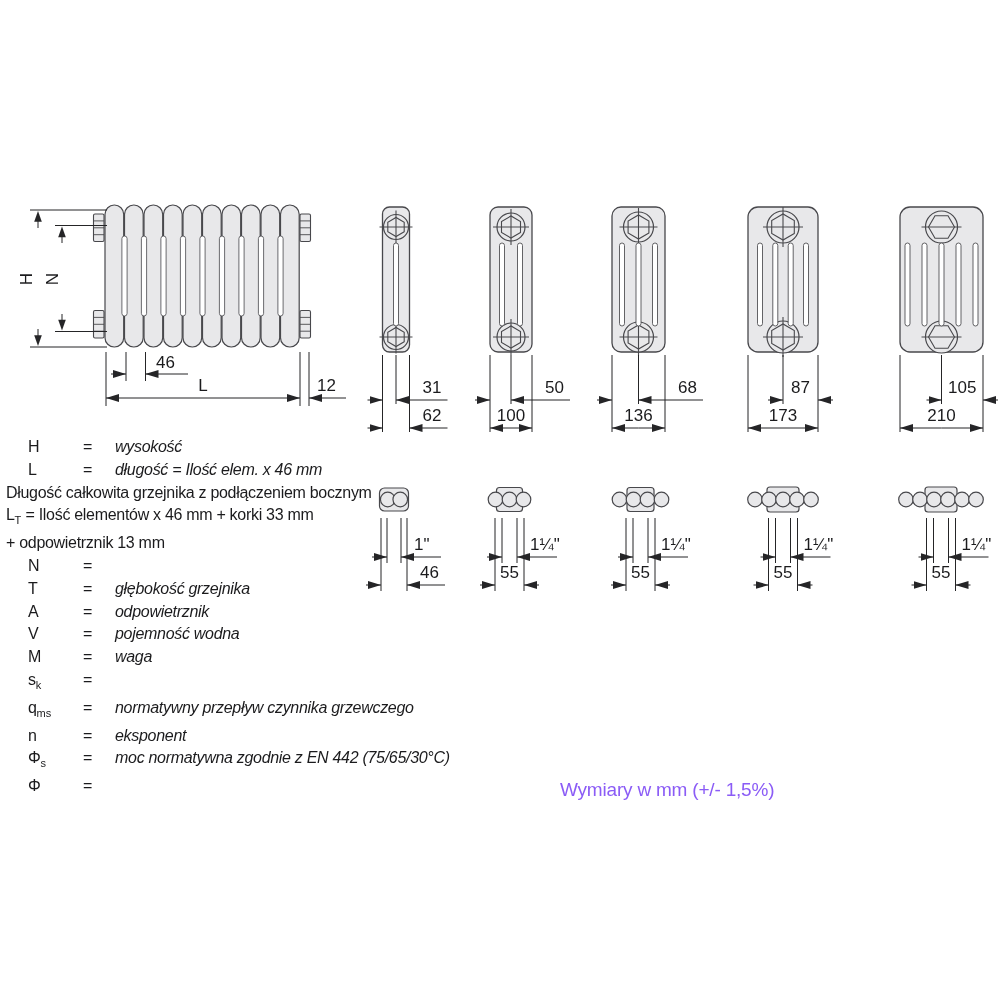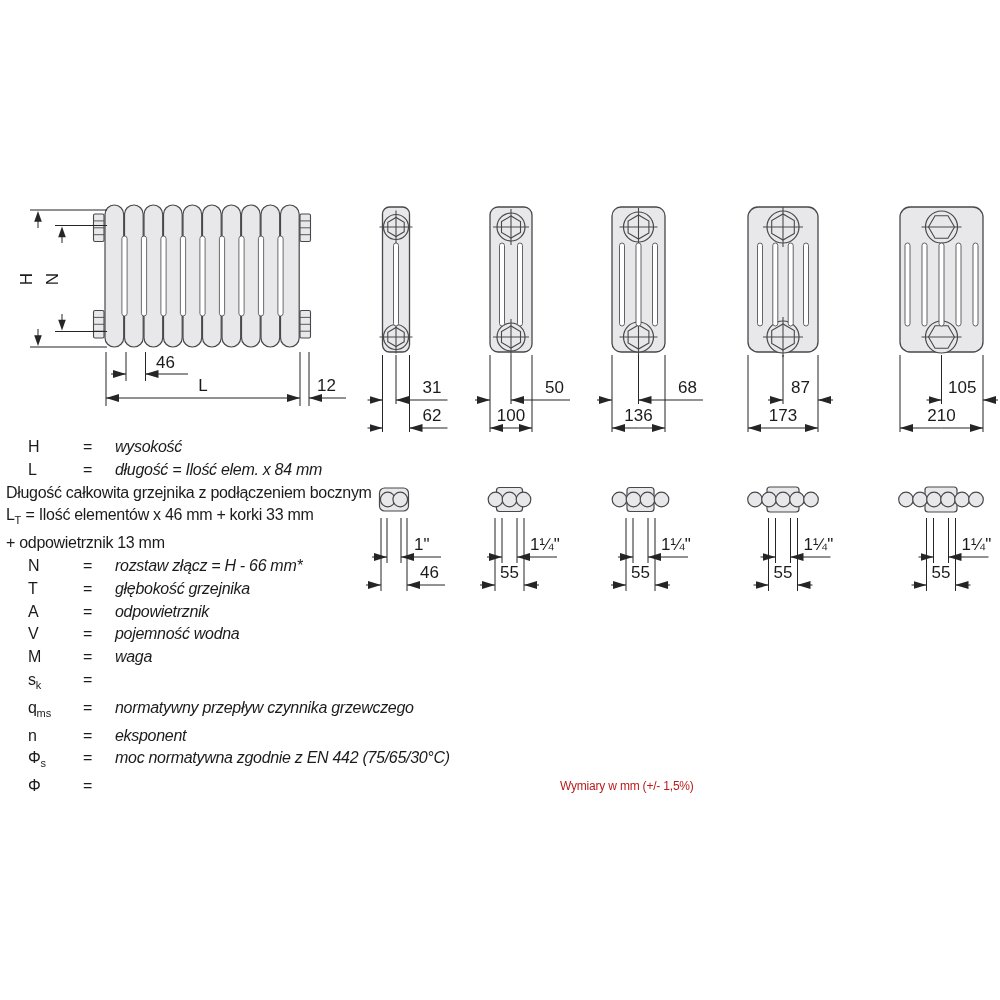--- a/index.html
+++ b/index.html
@@ -8,21 +8,21 @@
   #drawing{position:absolute;left:0;top:0;}
   #legend{position:absolute;left:6px;top:436px;width:620px;font-size:16px;letter-spacing:-0.3px;
           line-height:22.8px;color:#1b1b1d;}
   #legend .row{white-space:nowrap;}
   #legend .row.cols{display:flex;}
   #legend .sym{flex:0 0 auto;width:55px;padding-left:22px;}
   #legend .eq{flex:0 0 auto;width:32px;}
   #legend .def{flex:0 0 auto;font-style:italic;}
   #legend .indent{padding-left:72px;}
   #legend sub,.subtxt{font-size:11px;vertical-align:-4px;letter-spacing:0;}
-  #note{position:absolute;left:560px;top:779px;font-size:12px;letter-spacing:-0.2px;color:#b91c1c;}
+  #note{position:absolute;left:560px;top:779px;font-size:19px;letter-spacing:-0.2px;color:#8b5cf6;}
 </style>
 </head>
 <body>
 <div id="stage">
 
 <svg id="drawing" width="1000" height="650">
       <defs>
         <marker id="arr" markerWidth="13" markerHeight="8" refX="13" refY="4" orient="auto" markerUnits="userSpaceOnUse">
           <path d="M0,0 L13,4 L0,8 Z" fill="#252527"></path>
         </marker>
@@ -295,29 +295,28 @@
 
 <div id="legend">
       <div class="row cols">
         <span class="sym"><span>H</span></span>
         <span class="eq">=</span>
         <span class="def">wysokość</span>
       </div>
       <div class="row cols">
         <span class="sym"><span>L</span></span>
         <span class="eq">=</span>
-        <span class="def">długość = Ilość elem. x 84 mm</span>
+        <span class="def">długość = Ilość elem. x 46 mm</span>
       </div>
       <div class="row"><span>Długość całkowita grzejnika z podłączeniem bocznym</span></div>
       <div class="row"><span>L</span><span class="subtxt">T</span><span> = Ilość elementów x 46 mm + korki 33 mm</span></div>
       <div class="row"><span>+ odpowietrznik 13 mm</span></div>
       <div class="row cols">
         <span class="sym"><span>N</span></span>
         <span class="eq">=</span>
-        <span class="def">rozstaw złącz = H - 66 mm*</span>
       </div>
       <div class="row cols">
         <span class="sym"><span>T</span></span>
         <span class="eq">=</span>
         <span class="def">głębokość grzejnika</span>
       </div>
       <div class="row cols">
         <span class="sym"><span>A</span></span>
         <span class="eq">=</span>
         <span class="def">odpowietrznik</span>

